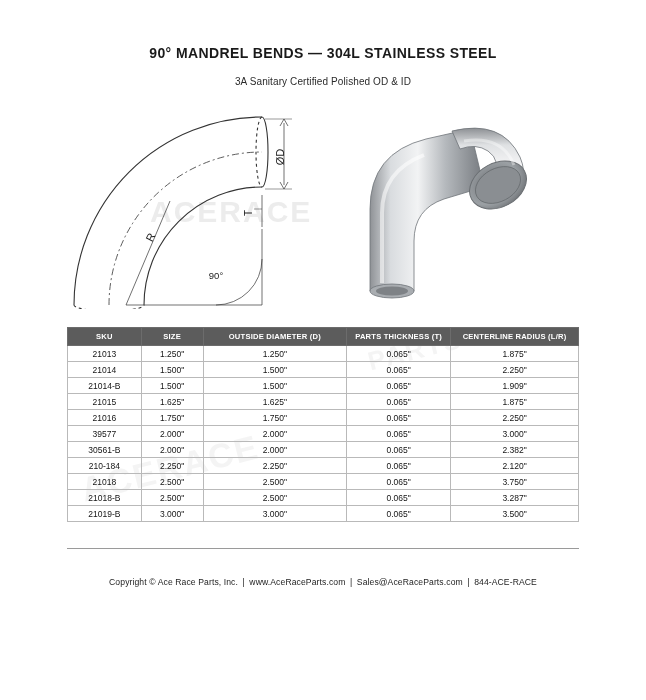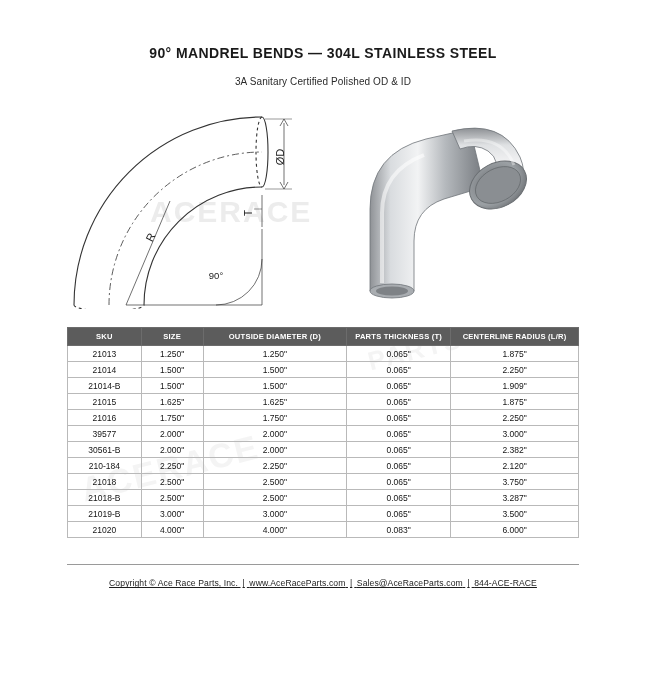--- a/index.html
+++ b/index.html
@@ -124,23 +124,22 @@
   .footer-rule {
     width: 512px;
     height: 1px;
     background: #9a9a9a;
     margin: 26px auto 0 auto;
   }
   .footer {
     text-align: center;
     font-size: 8.6px;
     color: #1d1d1d;
-    margin-top: 13px;
+    margin-top: 28px;
     letter-spacing: 0.1px;
-    text-decoration: underline;
   }
   .footer span.sep { padding: 0 2px; }
 </style>
 </head>
 <body>
 
 <div class="page">
 
   <h1 class="title">90° MANDREL BENDS — 304L STAINLESS STEEL</h1>
   <div class="subtitle">3A Sanitary Certified Polished OD &amp; ID</div>
@@ -327,27 +326,20 @@
           <td>0.065"</td>
           <td>3.287"</td>
         </tr>
         <tr>
           <td>21019-B</td>
           <td>3.000"</td>
           <td>3.000"</td>
           <td>0.065"</td>
           <td>3.500"</td>
         </tr>
-        <tr>
-          <td>21020</td>
-          <td>4.000"</td>
-          <td>4.000"</td>
-          <td>0.083"</td>
-          <td>6.000"</td>
-        </tr>
       </tbody>
     </table>
   </div>
 
   <div class="footer-rule"></div>
   <div class="footer">
     <span>Copyright © Ace Race Parts, Inc.</span>
     <span class="sep">|</span>
     <span>www.AceRaceParts.com</span>
     <span class="sep">|</span>

